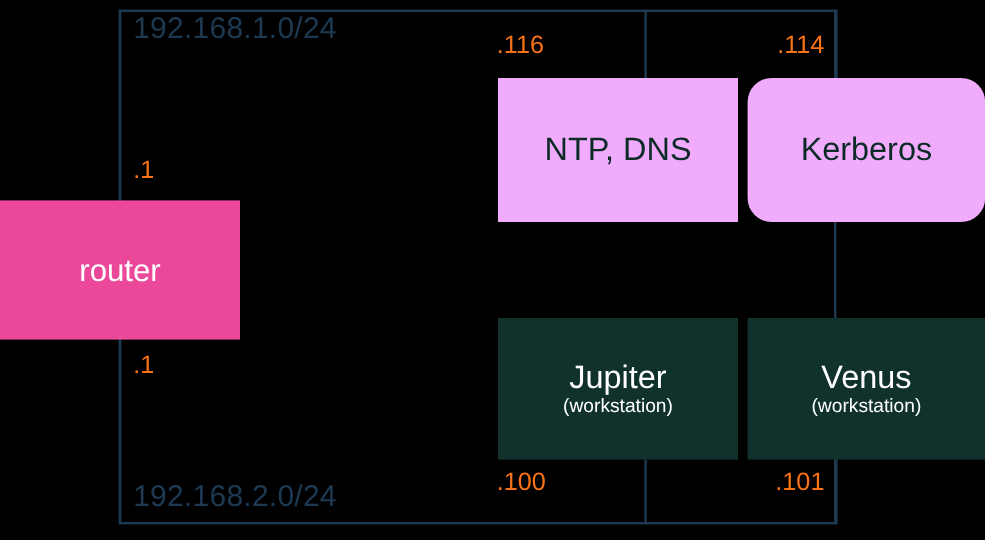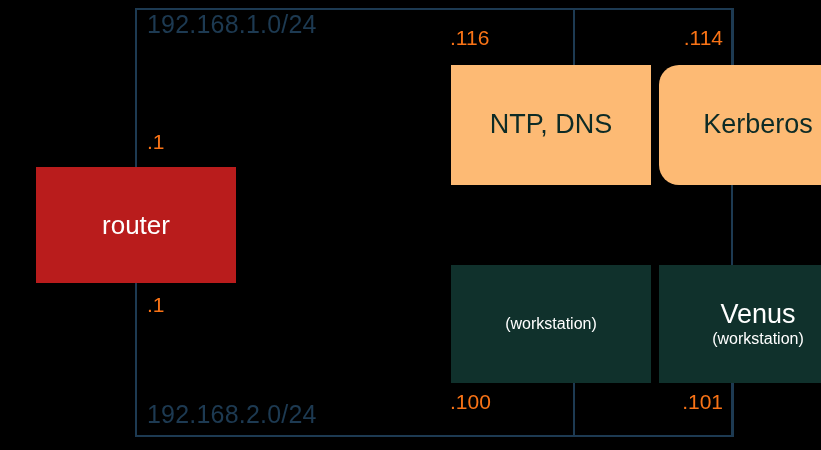--- a/index.html
+++ b/index.html
@@ -11,21 +11,20 @@
     width: 821px;
     height: 450px;
     font-family: "Liberation Sans", sans-serif;
     overflow: hidden;
   }
   #canvas {
     position: relative;
     width: 691px;
     height: 450px;
     background: #000000;
-    margin-left: 36px;
   }
 
   
   .subnet-box {
     position: absolute;
     left: 99px;
     top: 8px;
     width: 598px;
     height: 429px;
     border: 2px solid #1d3a52;
@@ -90,27 +89,27 @@
   }
   .node-sub {
     font-size: 16px;
     line-height: 1.15;
     white-space: nowrap;
   }
 
   .node-router {
     left: 0px; top: 167px;
     width: 200px; height: 116px;
-    background: #b91c1c;
+    background: #ec4899;
     color: #ffffff;
   }
   .node-router .node-title { font-size: 26px; }
 
   .node-service {
-    background: #fdba74;
+    background: #f0abfc;
     color: #0d2b26;
     height: 120px;
     top: 65px;
   }
   .node-ntp      { left: 415px; width: 200px; }
   .node-kerberos { left: 623px; width: 198px; border-radius: 20px; }
 
   .node-ws {
     background: #10312c;
     color: #ffffff;
@@ -150,20 +149,21 @@
 
   <div class="node node-service node-ntp">
     <div class="node-title">NTP, DNS</div>
   </div>
 
   <div class="node node-service node-kerberos">
     <div class="node-title">Kerberos</div>
   </div>
 
   <div class="node node-ws node-jupiter">
+    <div class="node-title">Jupiter</div>
     <div class="node-sub">(workstation)</div>
   </div>
 
   <div class="node node-ws node-venus">
     <div class="node-title">Venus</div>
     <div class="node-sub">(workstation)</div>
   </div>
 
 </div>
 

